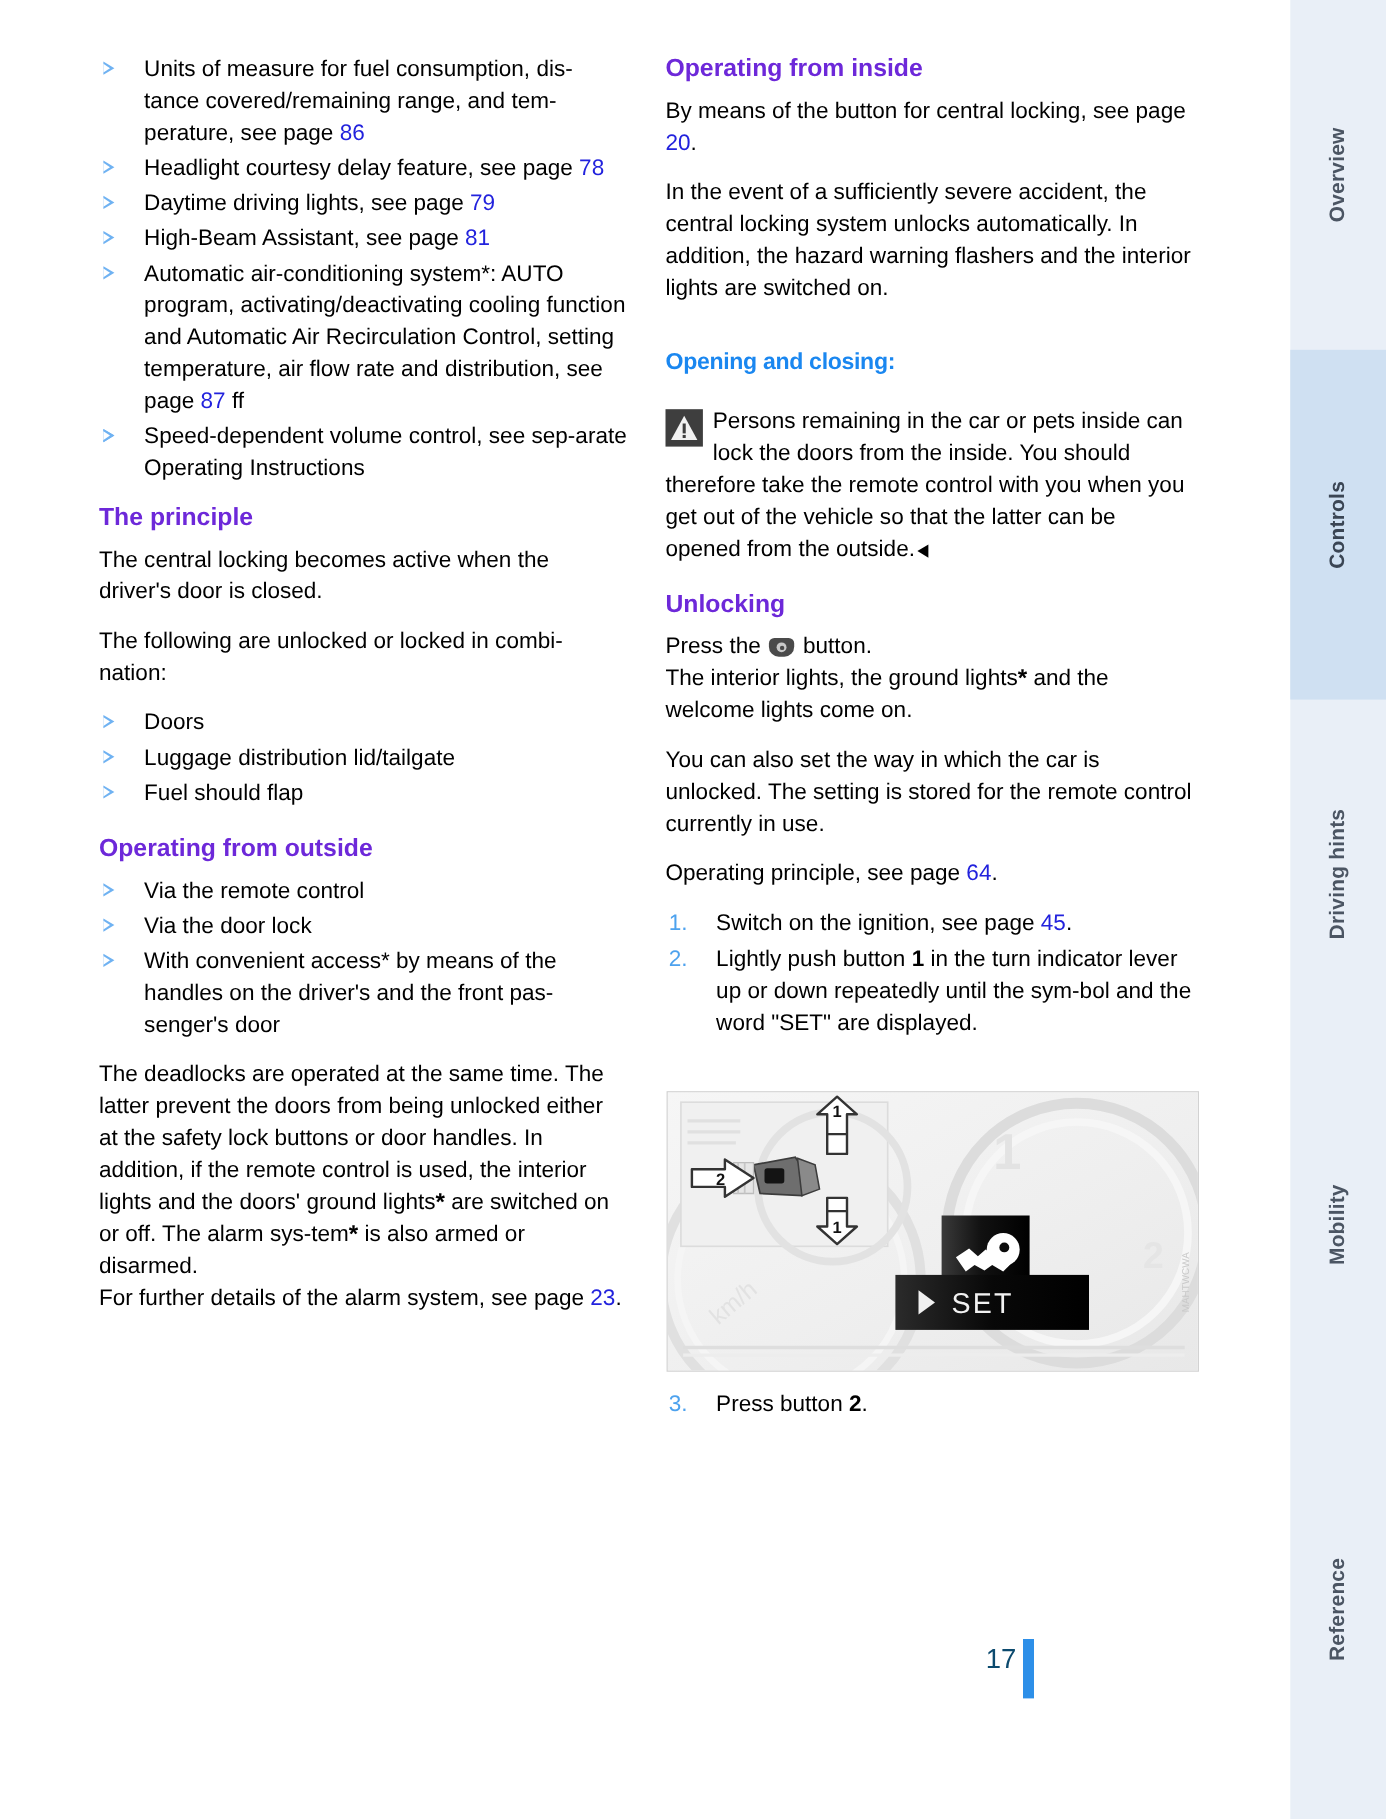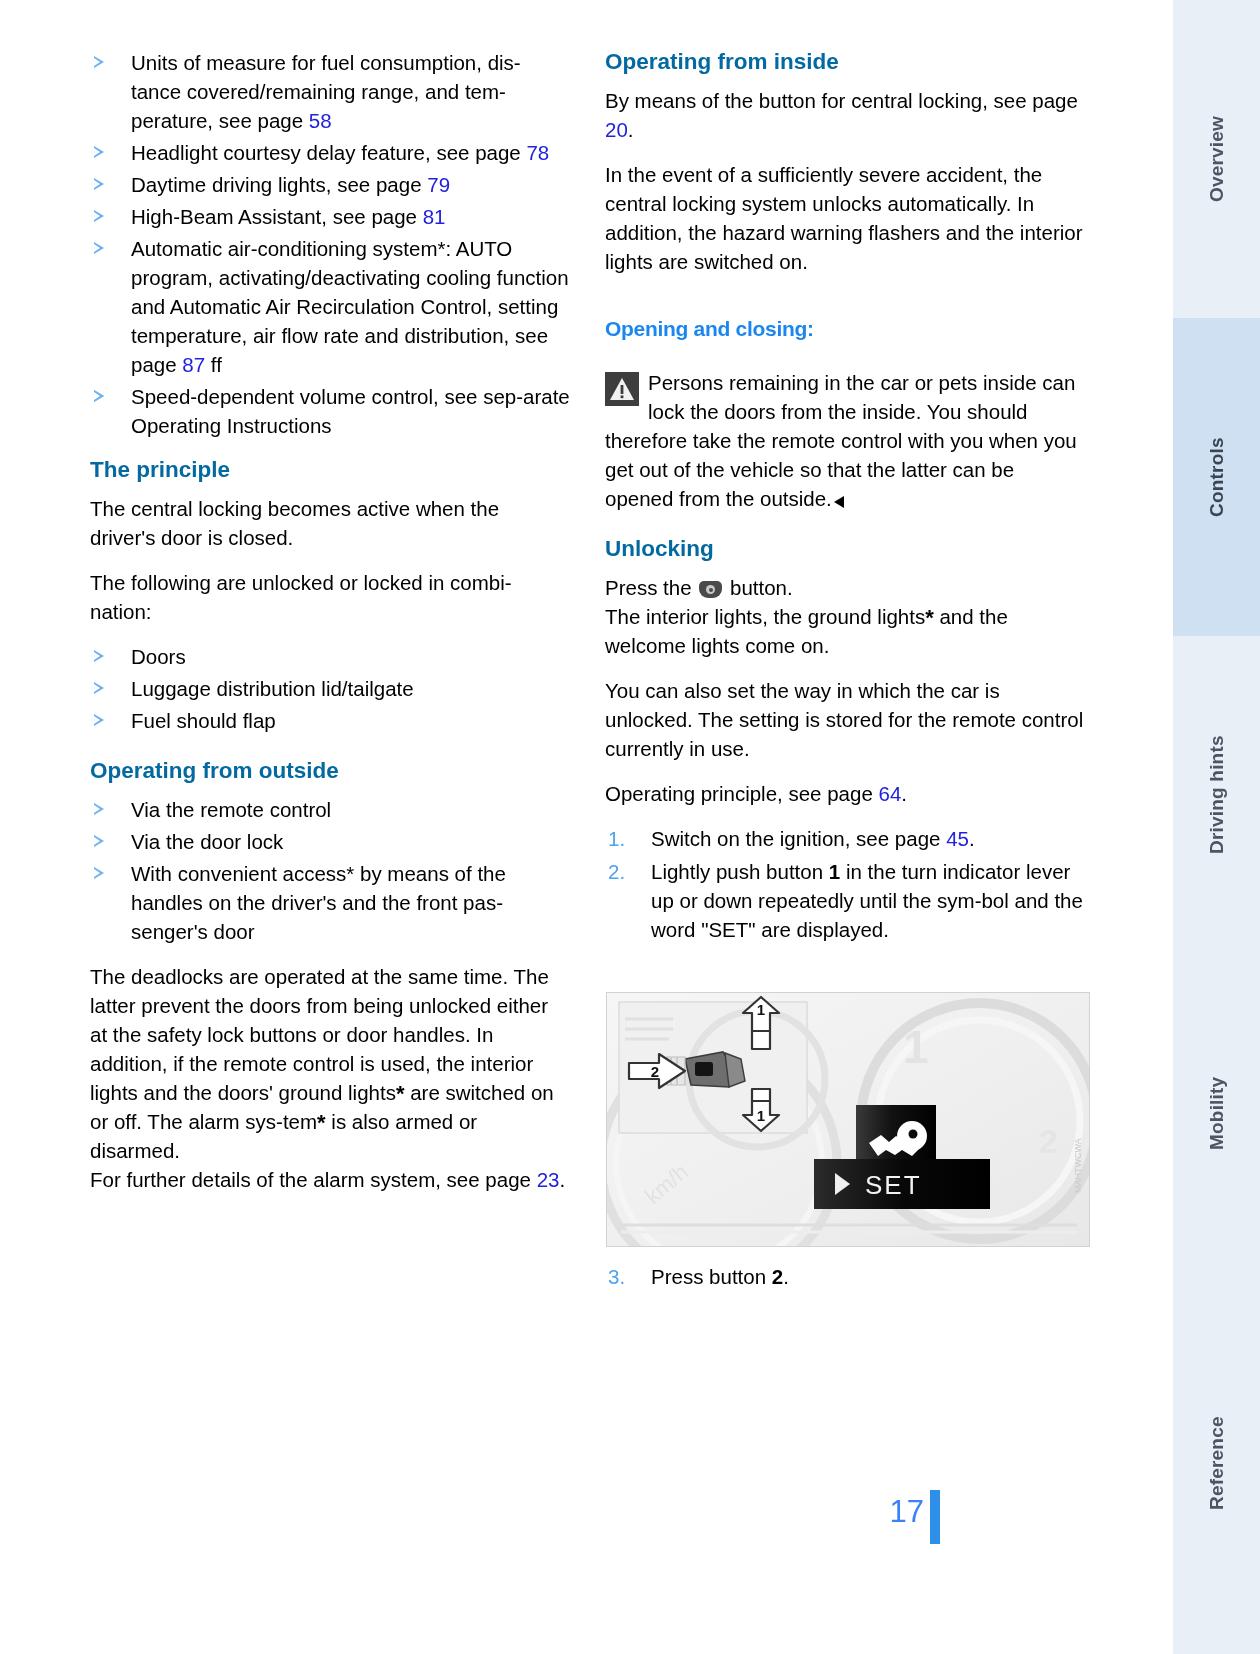--- a/index.html
+++ b/index.html
@@ -37,21 +37,21 @@
   
   h1.section-title {
     color: #1a87f0;
     font-size: 21px;
     line-height: 38px;
     font-weight: bold;
     margin: 34px 0 20px 0;
     letter-spacing: -0.3px;
   }
   h2.sub-title {
-    color: #0369a1;
+    color: #6d28d9;
     font-size: 22.5px;
     line-height: 28px;
     font-weight: bold;
     margin: 22px 0 10px 0;
   }
   h2.sub-title.first { margin-top: 0; }
 
   
   ul.bullets { list-style: none; margin: 0 0 16px 0; padding: 0; }
   ul.bullets li {
@@ -211,42 +211,42 @@
   }
   .tab.active span { color: #3a4554; }
 
   
   .page-number {
     position: absolute;
     left: 860px;
     top: 1494px;
     width: 64px;
     text-align: right;
-    font-size: 31px;
-    color: #3b82f6;
+    font-size: 25px;
+    color: #0c4a6e;
   }
   .page-bar {
     position: absolute;
     left: 930px;
     top: 1490px;
     width: 10px;
     height: 54px;
     background: #2d8fe8;
   }
 </style>
 </head>
 <body>
 
 <div class="page">
 
   <div class="col col-left">
 
     <ul class="bullets">
       <li>
-        <span class="tri hollow"></span><span>Units of measure for fuel consumption, dis-tance covered/remaining range, and tem-perature, see page </span><span class="pgnum">58</span><span></span>
+        <span class="tri hollow"></span><span>Units of measure for fuel consumption, dis-tance covered/remaining range, and tem-perature, see page </span><span class="pgnum">86</span><span></span>
       </li>
       <li>
         <span class="tri hollow"></span><span>Headlight courtesy delay feature, see page </span><span class="pgnum">78</span><span></span>
       </li>
       <li>
         <span class="tri hollow"></span><span>Daytime driving lights, see page </span><span class="pgnum">79</span><span></span>
       </li>
       <li>
         <span class="tri hollow"></span><span>High-Beam Assistant, see page </span><span class="pgnum">81</span><span></span>
       </li>

